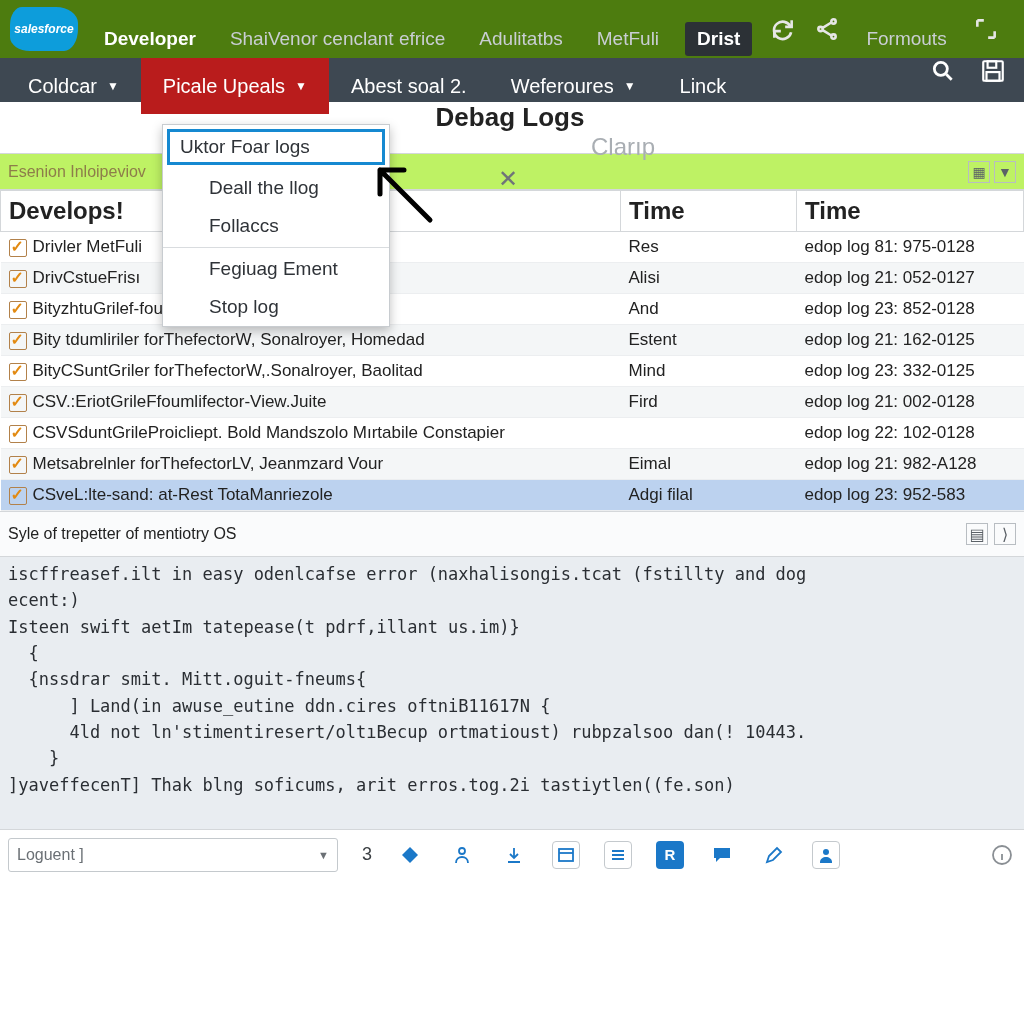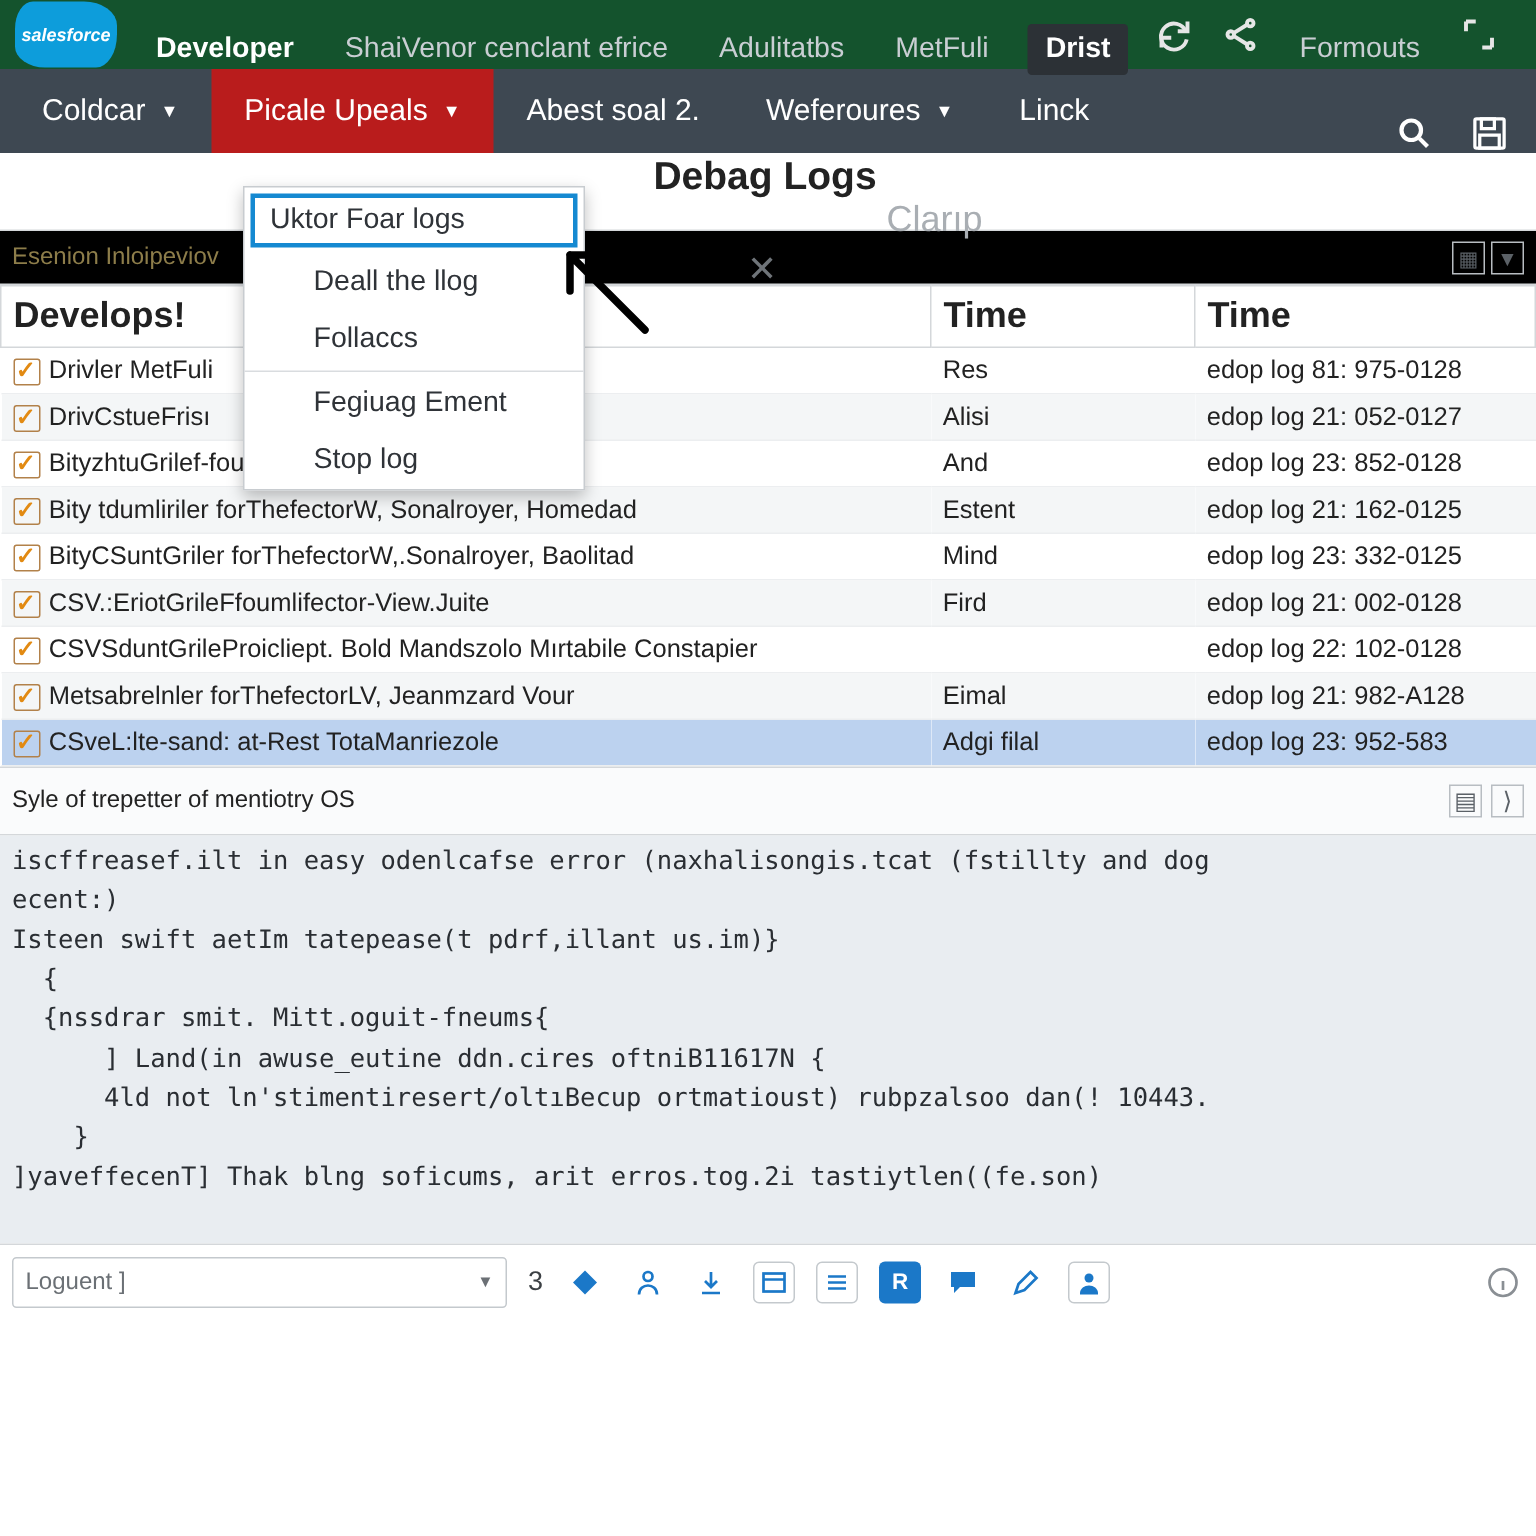--- a/index.html
+++ b/index.html
@@ -1,27 +1,27 @@
 <!DOCTYPE html>
 <html><head>
 <meta charset="utf-8">
 <style>
 * { box-sizing: border-box; margin: 0; padding: 0; }
 body { font-family: -apple-system, "Segoe UI", Arial, sans-serif; font-size: 14px; background: #fff; color: #222; width: 1024px; height: 1024px; overflow: hidden; }
 
 
-.topbar { background: #14532d; color: #e6e6e6; height: 46px; display: flex; align-items: center; padding: 0 10px; gap: 18px; }
+.topbar { background: #4d7c0f; color: #e6e6e6; height: 58px; display: flex; align-items: center; padding: 0 10px; gap: 18px; }
 .sf-logo { width: 68px; height: 44px; background: #0d9ddb; border-radius: 12px 22px 14px 20px / 18px 16px 22px 14px; display: flex; align-items: center; justify-content: center; color: #fff; font-size: 12px; font-weight: 700; font-style: italic; }
 .topbar .tab { padding: 0 8px; font-size: 19px; color: #c9ced3; cursor: pointer; margin-top: 20px; }
 .topbar .tab.dev { color: #fff; font-weight: 600; }
 .topbar .tab.active { background: #2c3136; color: #fff; padding: 6px 12px; border-radius: 3px; font-weight: 600; }
 .topbar .ic { width: 26px; height: 26px; color: #e6e6e6; cursor: pointer; }
 
 
-.navbar { background: #3e4852; color: #fff; height: 56px; display: flex; align-items: flex-end; padding: 0 6px; gap: 0; }
+.navbar { background: #3e4852; color: #fff; height: 44px; display: flex; align-items: flex-start; padding: 0 6px; gap: 0; }
 .nav-item { display: flex; align-items: center; gap: 10px; padding: 0 22px; height: 56px; font-size: 20px; cursor: pointer; }
 .nav-item.active { background: #b91c1c; }
 .nav-item .chev { font-size: 12px; }
 .navbar .spacer { flex: 1; }
 .navbar .ic { width: 26px; height: 26px; margin: 0 12px; cursor: pointer; }
 
 
 .titlebar { display: flex; align-items: center; height: 52px; padding: 0 8px 0 0; border-bottom: 1px solid #d4d7da; flex-direction: column; }
 .titlebar h1 { font-size: 26px; font-weight: 700; padding-left: 4px; }
 .titlebar .sub { color: #a9aeb3; font-size: 24px; margin-left: 230px; }
@@ -31,21 +31,21 @@
 
 .dropdown { position: absolute; top: 124px; left: 162px; width: 228px; background: #fff; border: 1px solid #c8ccd0; box-shadow: 0 4px 10px rgba(0,0,0,.25); z-index: 50; }
 .dropdown .dd-item { padding: 8px 14px; font-size: 19px; color: #2f3338; cursor: pointer; margin-left: 32px; }
 .dropdown .dd-item.highlight { border: 3px solid #1589d1; margin: 4px; padding: 4px 10px; }
 .dropdown .dd-sep { border-top: 1px solid #d9dcdf; margin: 2px 0; }
 
 
 .arrow { position: absolute; top: 160px; left: 370px; z-index: 60; pointer-events: none; }
 
 
-.hintbar { display: flex; align-items: center; height: 36px; padding: 0 8px; border-bottom: 1px solid #d4d7da; background: #000000; }
+.hintbar { display: flex; align-items: center; height: 36px; padding: 0 8px; border-bottom: 1px solid #d4d7da; background: #bef264; }
 .hintbar .hint { color: #8d7d4a; font-size: 16px; }
 .hintbar .spacer { flex: 1; }
 .hintbar .sq { width: 22px; height: 22px; border: 1px solid #b8bdc2; display: flex; align-items: center; justify-content: center; font-size: 14px; color: #5b6167; margin-left: 4px; cursor: pointer; }
 
 
 .tbl { width: 100%; border-collapse: collapse; }
 .tbl th { text-align: left; font-size: 24px; font-weight: 700; padding: 6px 8px; border: 1px solid #d4d7da; background: #fff; }
 .tbl td { font-size: 17px; padding: 5px 8px; border-bottom: 1px solid #eceef0; white-space: nowrap; overflow: hidden; text-overflow: ellipsis; }
 .tbl tr:nth-child(even) td { background: #f4f6f7; }
 .tbl tr.sel td { background: #bcd2ef !important; }
@@ -56,21 +56,21 @@
 .col3 { width: auto; }
 
 
 .statbar { display: flex; align-items: center; height: 46px; padding: 0 8px; border-top: 1px solid #d4d7da; border-bottom: 1px solid #d4d7da; background: #fafbfc; font-size: 16px; }
 .statbar .spacer { flex: 1; }
 .statbar .sq { width: 22px; height: 22px; border: 1px solid #b8bdc2; margin-left: 6px; display: flex; align-items: center; justify-content: center; cursor: pointer; color: #5b6167; }
 
 .code { font-family: "SFMono-Regular", Consolas, monospace; font-size: 17px; line-height: 1.55; padding: 4px 8px; background: #e9edf1; height: 272px; overflow: hidden; white-space: pre; color: #2a2e33; }
 
 
-.bottombar { display: flex; align-items: center; height: 50px; padding: 0 8px; gap: 14px; border-top: 1px solid #d4d7da; background: #fff; }
+.bottombar { display: flex; align-items: center; height: 50px; padding: 0 8px; gap: 24px; border-top: 1px solid #d4d7da; background: #fff; }
 .bottombar .combo { width: 330px; height: 34px; border: 1px solid #c4c9cd; border-radius: 3px; display: flex; align-items: center; padding: 0 8px; color: #6b7075; font-size: 16px; justify-content: space-between; }
 .bottombar .combo .cd { font-size: 11px; color: #6b7075; }
 .bottombar .num { font-size: 18px; color: #3c4044; }
 .bottombar .tool { width: 28px; height: 28px; display: flex; align-items: center; justify-content: center; color: #1b78c8; cursor: pointer; }
 .bottombar .tool.box { border: 1px solid #c4c9cd; border-radius: 4px; }
 .bottombar .tool.badge { background: #1b78c8; color: #fff; border-radius: 4px; font-weight: 700; font-size: 15px; }
 
 svg { display: block; }
 </style>
 </head>

